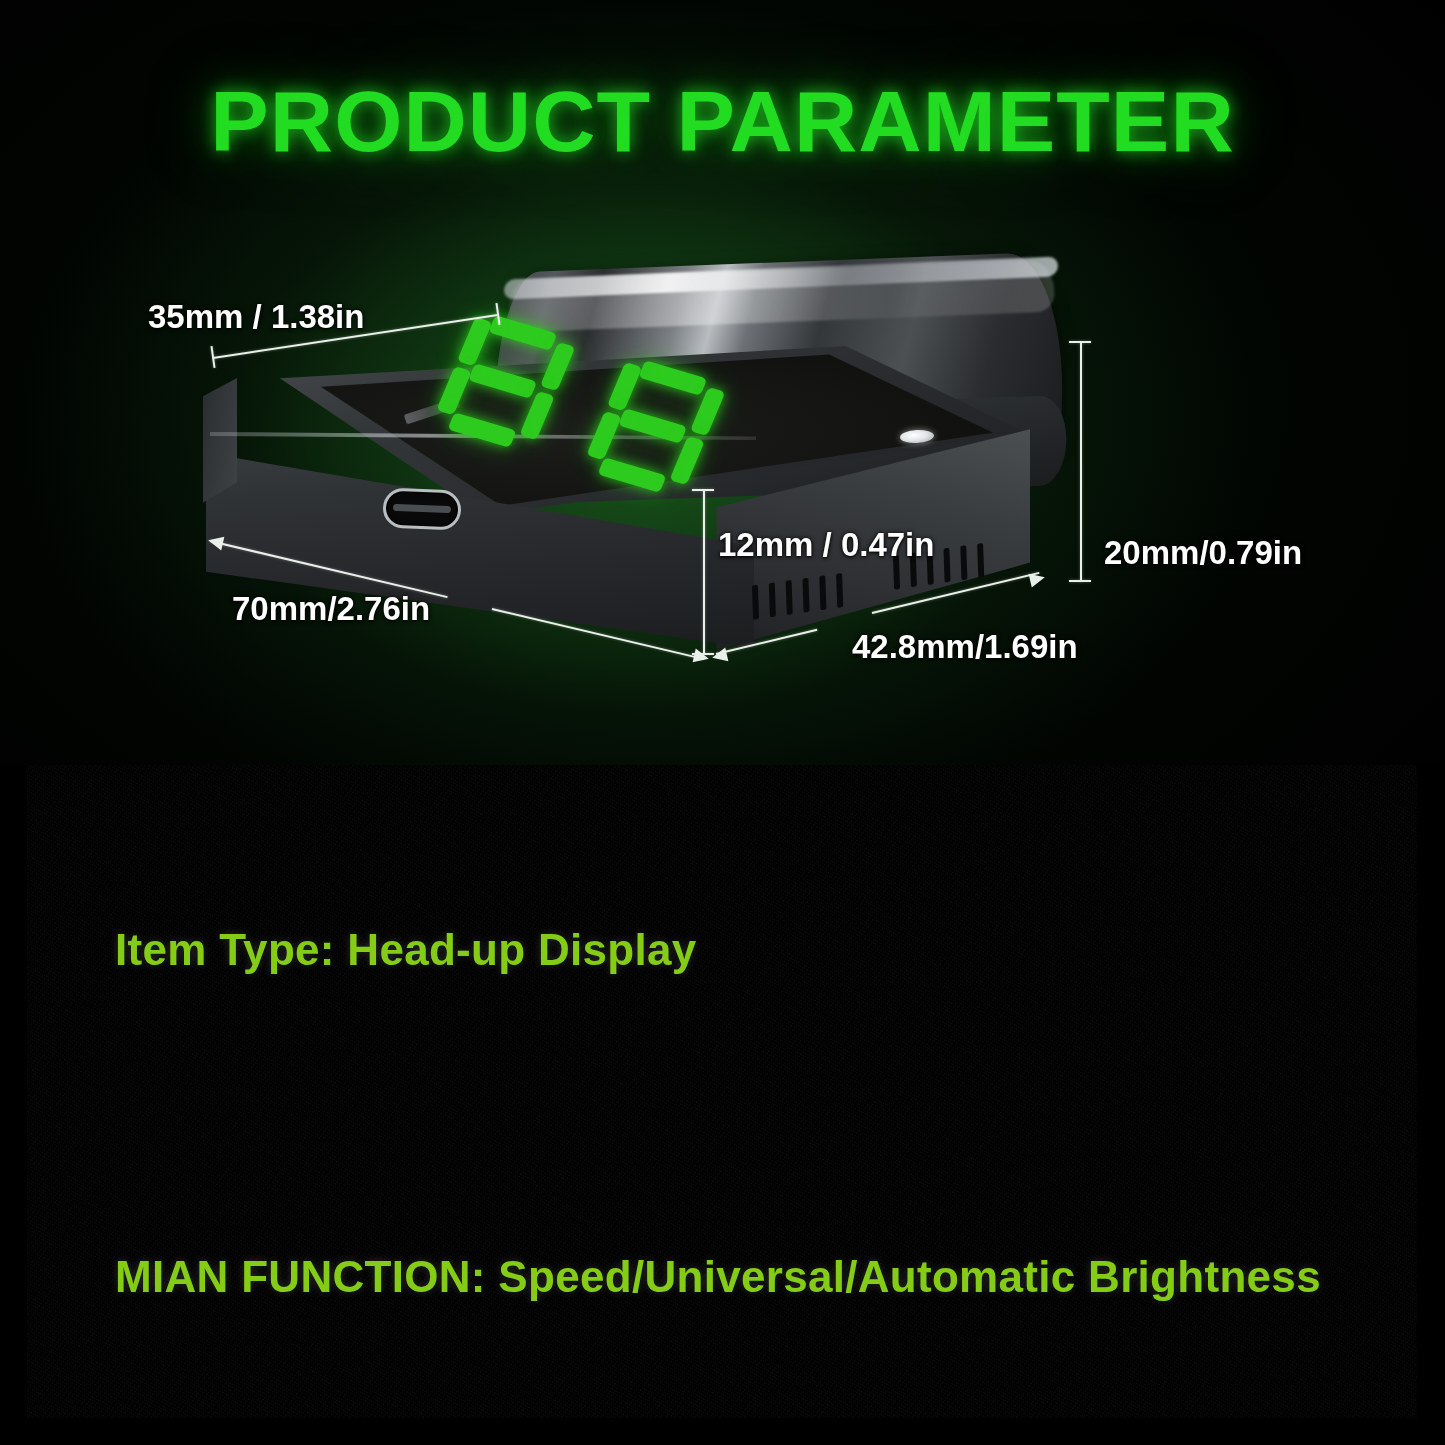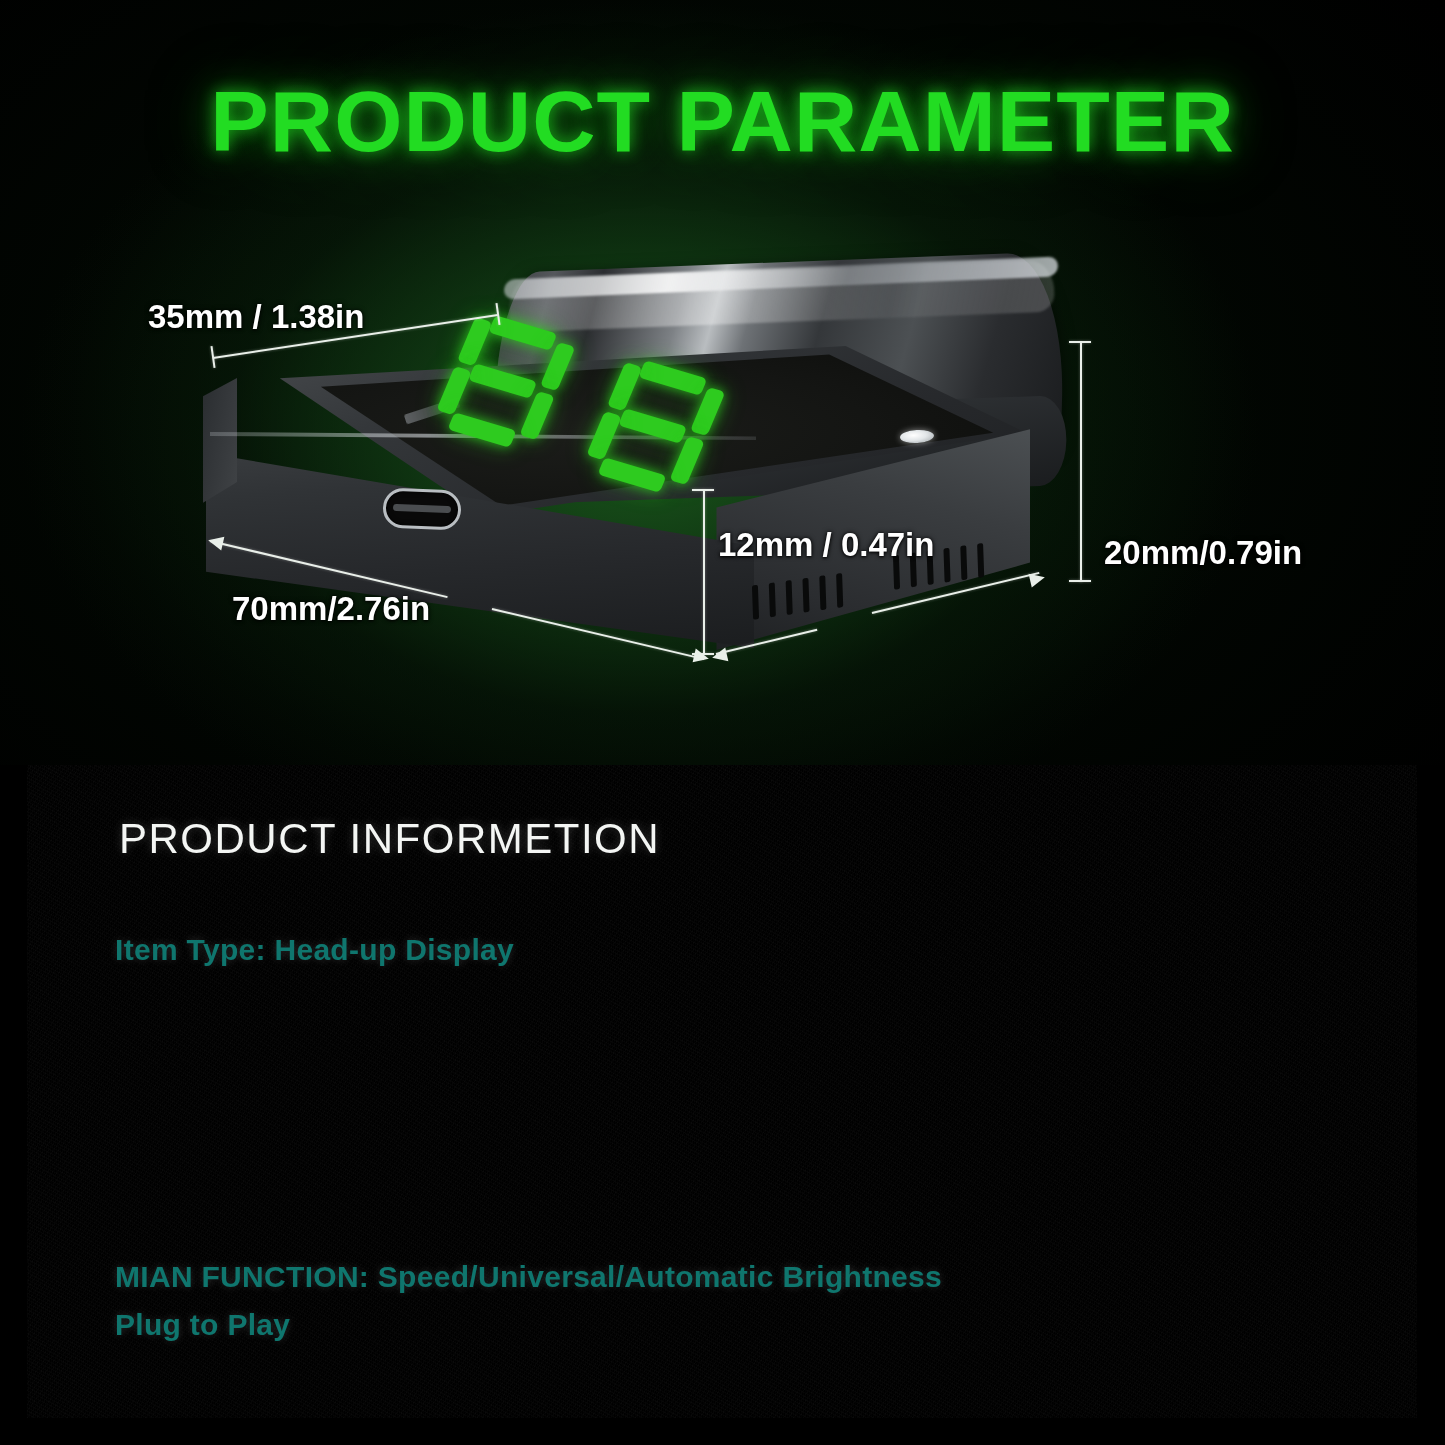--- a/index.html
+++ b/index.html
@@ -223,22 +223,22 @@
       repeating-linear-gradient(-54deg, rgba(255,255,255,0.03) 0 1px, rgba(0,0,0,0.05) 1px 4px),
       repeating-linear-gradient(88deg, rgba(255,255,255,0.025) 0 1px, rgba(0,0,0,0.03) 1px 2px);
   }
   #info-heading {
     position:absolute; left:92px; top:50px;
     color:#f4f6f4; font-size:42px; line-height:48px; font-weight:500;
     letter-spacing:1.5px;
     text-shadow:0 0 10px rgba(255,255,255,0.22), 0 2px 4px rgba(0,0,0,0.8);
   }
   .info-row {
-    position:absolute; color:#0f766e; font-weight:bold;
-    font-size:30px; line-height:44px; letter-spacing:0.3px;
+    position:absolute; color:#84cc16; font-weight:bold;
+    font-size:44px; line-height:44px; letter-spacing:0.3px;
     text-shadow:0 0 8px rgba(255,255,255,0.18), 0 2px 4px rgba(0,0,0,0.85);
     white-space:nowrap;
   }
   #row-item   { left:88px; top:163px; }
   #row-model  { left:812px; top:163px; }
   #row-mat    { left:88px; top:272px; }
   #row-size   { left:88px; top:381px; }
   #row-func   { left:88px; top:490px; }
   #row-func2  { left:88px; top:538px; }
 </style>
@@ -314,33 +314,32 @@
     <div class="dim-line" id="line-70a"></div>
     <div class="dim-line" id="line-70b"></div>
     <div class="arrow left" id="arrow-70-l"></div>
     <div class="arrow right" id="arrow-70-r"></div>
 
     <div class="dim-label" id="lab-12">12mm / 0.47in</div>
     <div class="dim-line vert" id="line-12"></div>
     <div class="cap h" id="cap-12-t"></div>
     <div class="cap h" id="cap-12-b"></div>
 
+    <div class="dim-label" id="lab-42">42.8mm/1.69in</div>
     <div class="dim-line" id="line-42a"></div>
     <div class="dim-line" id="line-42b"></div>
     <div class="arrow left" id="arrow-42-l"></div>
     <div class="arrow right" id="arrow-42-r"></div>
 
     <div class="dim-label" id="lab-20">20mm/0.79in</div>
     <div class="dim-line vert" id="line-20"></div>
     <div class="cap h" id="cap-20-t"></div>
     <div class="cap h" id="cap-20-b"></div>
   </div>
 </div>
 
 <div id="info-panel">
   <div class="grain"></div>
 
-  <div id="info-heading">PRODUCT INFORMETION</div>
 
   <div class="info-row" id="row-item">Item Type: Head-up Display</div>
   <div class="info-row" id="row-func">MIAN FUNCTION: Speed/Universal/Automatic Brightness</div>
-  <div class="info-row" id="row-func2">Plug to Play</div>
 </div>
 
 </body></html>

